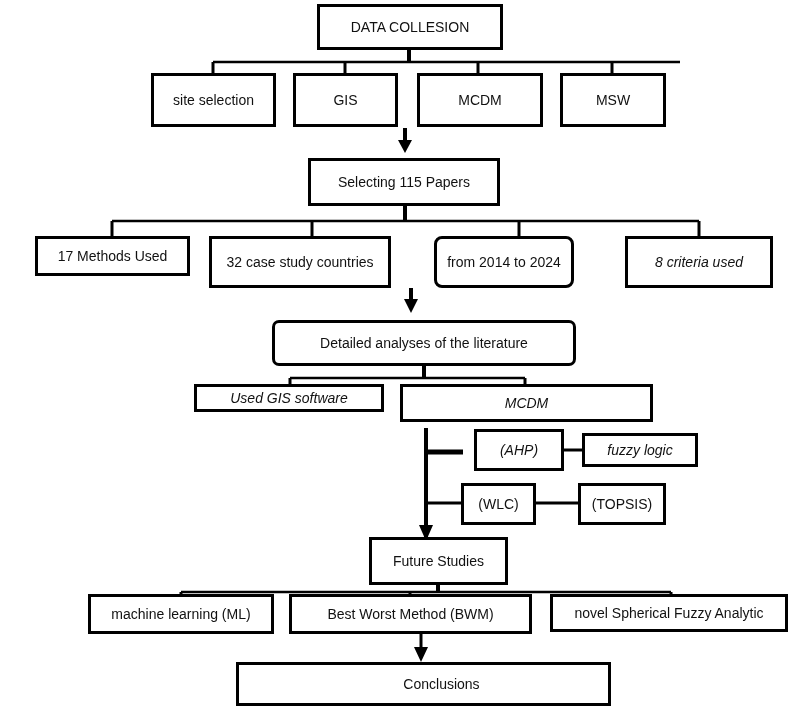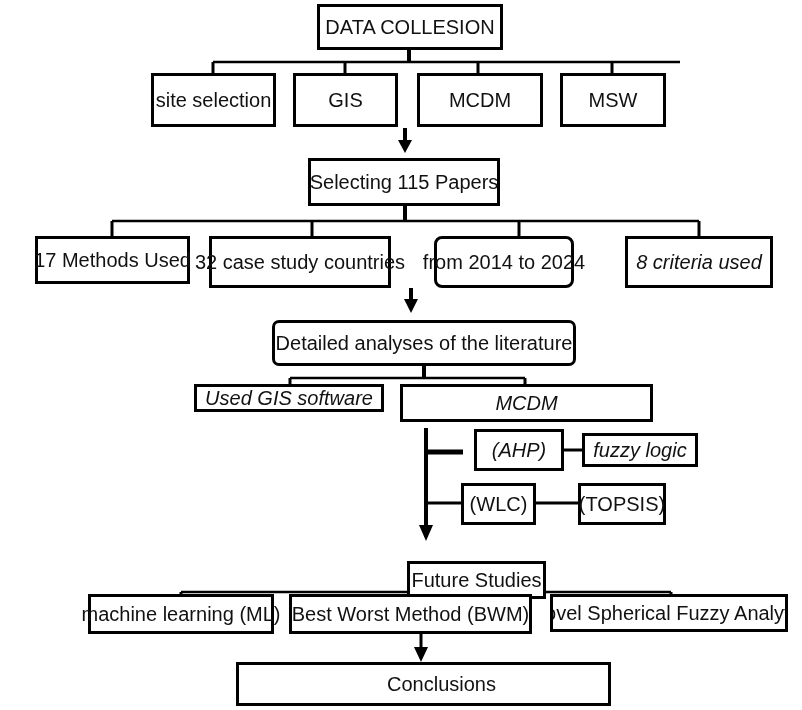--- a/index.html
+++ b/index.html
@@ -9,21 +9,21 @@
   .node{
     position:absolute;
     background:#ffffff;
     border:3px solid #000000;
     box-sizing:border-box;
     display:flex;
     align-items:center;
     justify-content:center;
     text-align:center;
     color:#111111;
-    font-size:20px;
+    font-size:14px;
     line-height:1.05;
     white-space:nowrap;
     overflow:visible;
     z-index:3;
   }
   .node.italic{font-style:italic;}
   .node.clip{overflow:hidden;}
   .node span{display:block;}
 </style>
 </head>
@@ -98,21 +98,21 @@
     <span>MCDM</span>
   </div>
   <div class="node" style="left:560px;top:73px;width:106px;height:54px;">
     <span>MSW</span>
   </div>
 
   <div class="node" style="left:308px;top:158px;width:192px;height:48px;">
     <span>Selecting  115 Papers</span>
   </div>
 
-  <div class="node" style="left:35px;top:236px;width:155px;height:48px;">
+  <div class="node" style="left:35px;top:236px;width:155px;height:40px;">
     <span>17 Methods Used</span>
   </div>
   <div class="node" style="left:209px;top:236px;width:182px;height:52px;">
     <span>32 case study countries</span>
   </div>
   <div class="node" style="left:434px;top:236px;width:140px;height:52px;border-radius:8px;">
     <span>from 2014 to 2024</span>
   </div>
   <div class="node italic" style="left:625px;top:236px;width:148px;height:52px;">
     <span>8 criteria used</span>
@@ -136,21 +136,21 @@
     <span>fuzzy logic</span>
   </div>
 
   <div class="node" style="left:461px;top:483px;width:75px;height:42px;">
     <span>(WLC)</span>
   </div>
   <div class="node" style="left:578px;top:483px;width:88px;height:42px;">
     <span>(TOPSIS)</span>
   </div>
 
-  <div class="node" style="left:369px;top:561px;width:139px;height:38px;margin-left:38px;">
+  <div class="node" style="left:369px;top:537px;width:139px;height:48px;">
     <span>Future Studies</span>
   </div>
 
   <div class="node" style="left:88px;top:594px;width:186px;height:40px;">
     <span>machine learning (ML)</span>
   </div>
   <div class="node" style="left:289px;top:594px;width:243px;height:40px;align-items:center;">
     <span>Best Worst Method (BWM)</span>
   </div>
   <div class="node clip" style="left:550px;top:594px;width:238px;height:38px;">

